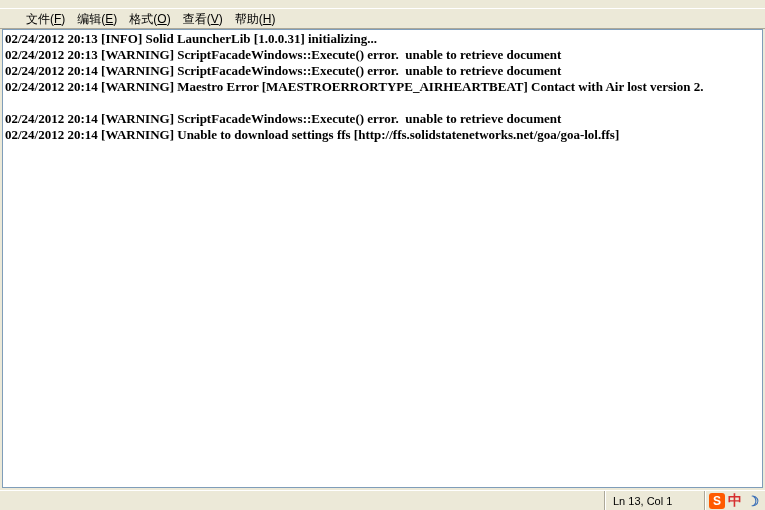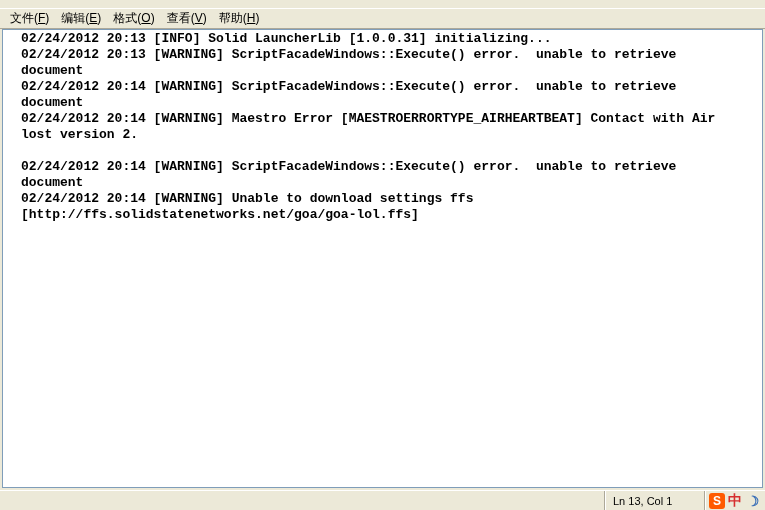--- a/index.html
+++ b/index.html
@@ -15,22 +15,22 @@
   }
   .titlebar-stub {
     height: 9px;
     background: #ece9d8;
     border-bottom: 1px solid #ffffff;
   }
   .menubar {
     height: 20px;
     background: #ece9d8;
     display: flex;
-    align-items: flex-end;
-    padding: 0 4px;
+    align-items: center;
+    padding: 0 20px;
     border-bottom: 1px solid #aca899;
   }
   .menu-item {
     padding: 1px 6px;
     cursor: default;
     color: #000;
     font-size: 12px;
     line-height: 18px;
   }
   .menu-item .underline { text-decoration: underline; }
@@ -38,25 +38,25 @@
     flex: 1;
     background: #ece9d8;
     padding: 0 2px 2px 2px;
     display: flex;
     min-height: 0;
   }
   .text-area {
     flex: 1;
     background: #fff;
     border: 1px solid #7f9db9;
-    font-family: Liberation Mono, monospace;
+    font-family: Liberation Serif, serif;
     font-size: 13px;
     font-weight: bold;
     line-height: 16px;
-    padding: 1px 18px;
+    padding: 1px 2px;
     white-space: pre-wrap;
     word-break: break-word;
     overflow-y: scroll;
     color: #000;
   }
   .text-area::-webkit-scrollbar { width: 17px; }
   .text-area::-webkit-scrollbar-track { background: #f1efe2; border-left: 1px solid #ece9d8; }
   .text-area::-webkit-scrollbar-thumb { background: #c8c4ae; border: 1px solid #aca899; }
   .text-area::-webkit-scrollbar-button {
     background: #ece9d8;

